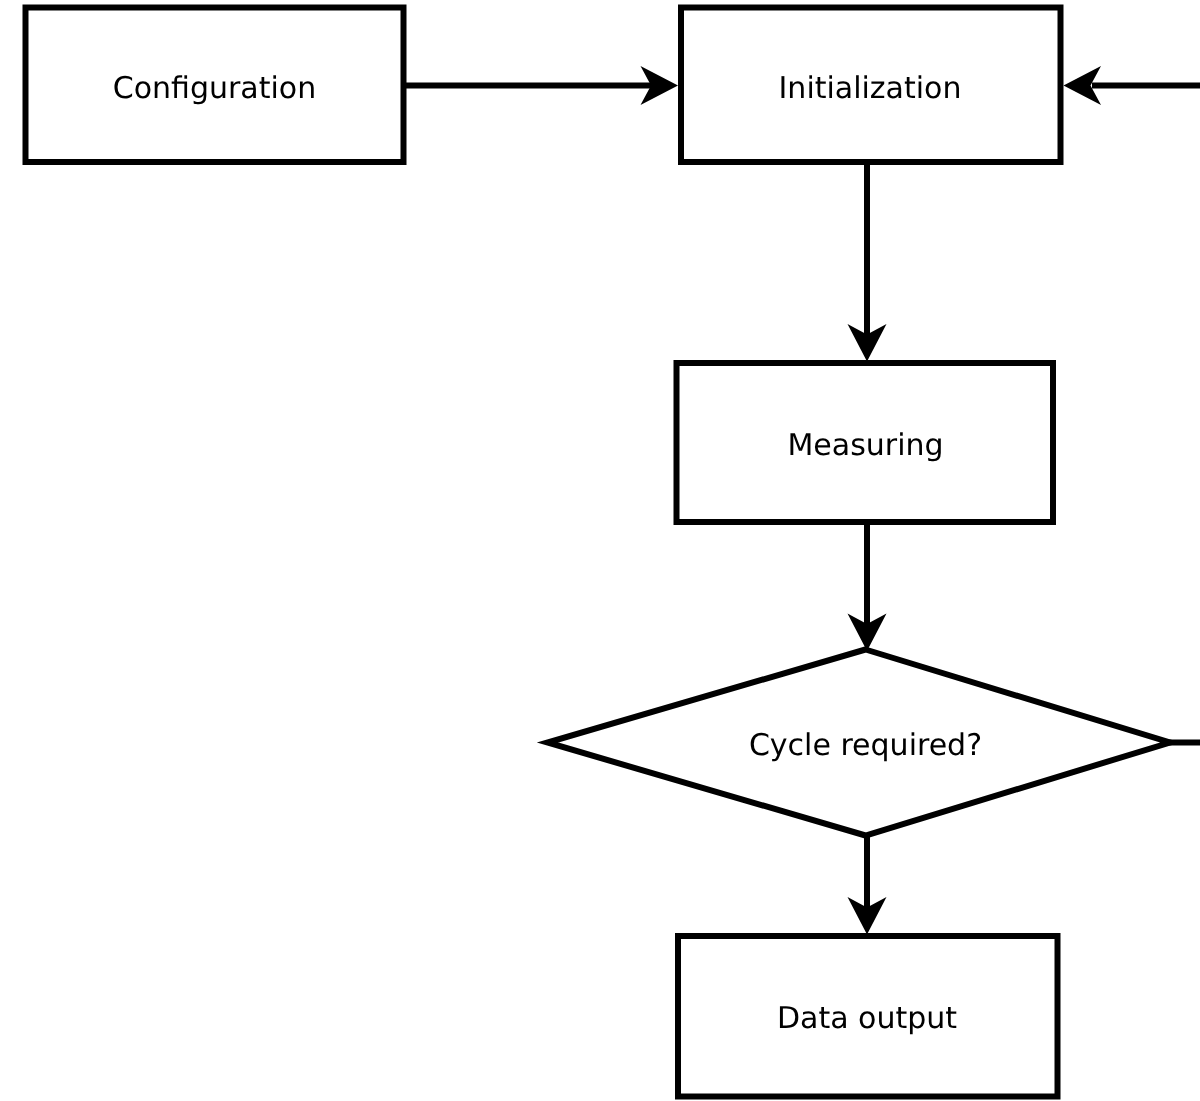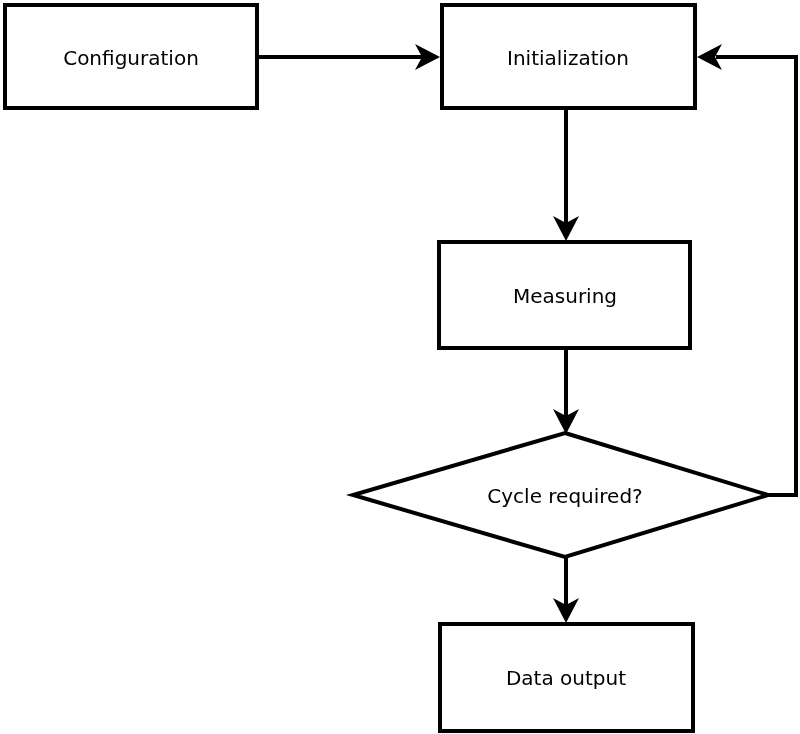--- a/index.html
+++ b/index.html
@@ -6,20 +6,21 @@
     margin: 0;
     padding: 0;
     background: #ffffff;
   }
   #canvas {
     position: relative;
     width: 722px;
     height: 734px;
     background: var(--bg, #ffffff);
     font-family: "DejaVu Sans", sans-serif;
+    margin-left: 12px;
   }
   svg { display: block; }
   .shape {
     fill: var(--fill, #ffffff);
     stroke: var(--stroke, #000000);
     stroke-width: 4;
     stroke-linejoin: miter;
   }
   .connector {
     fill: none;

